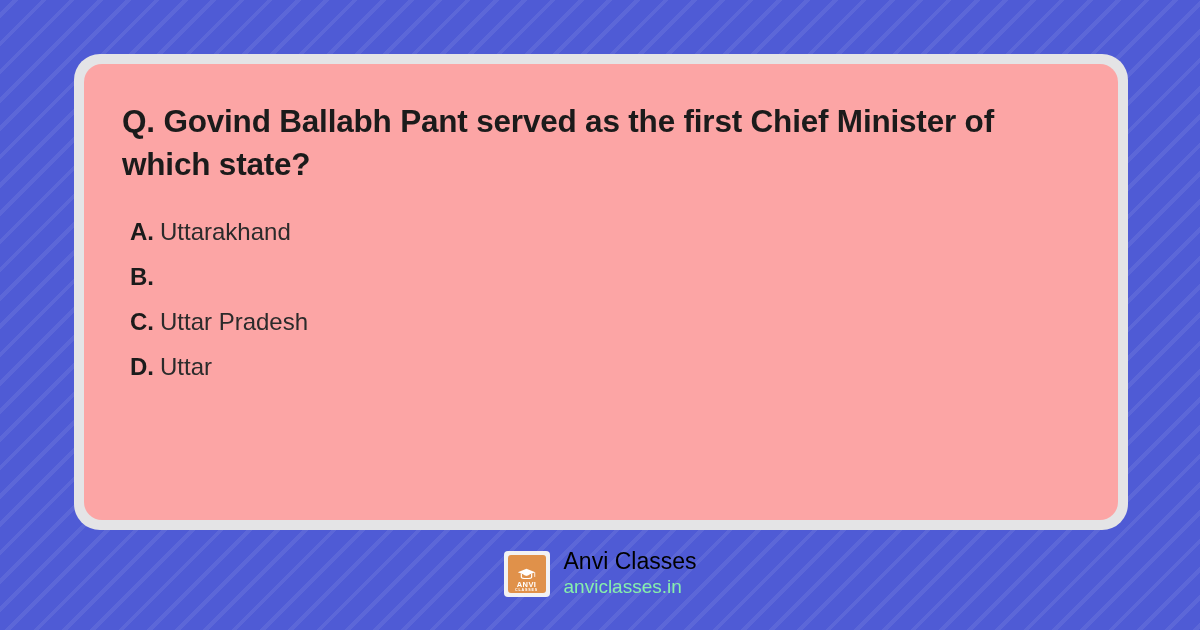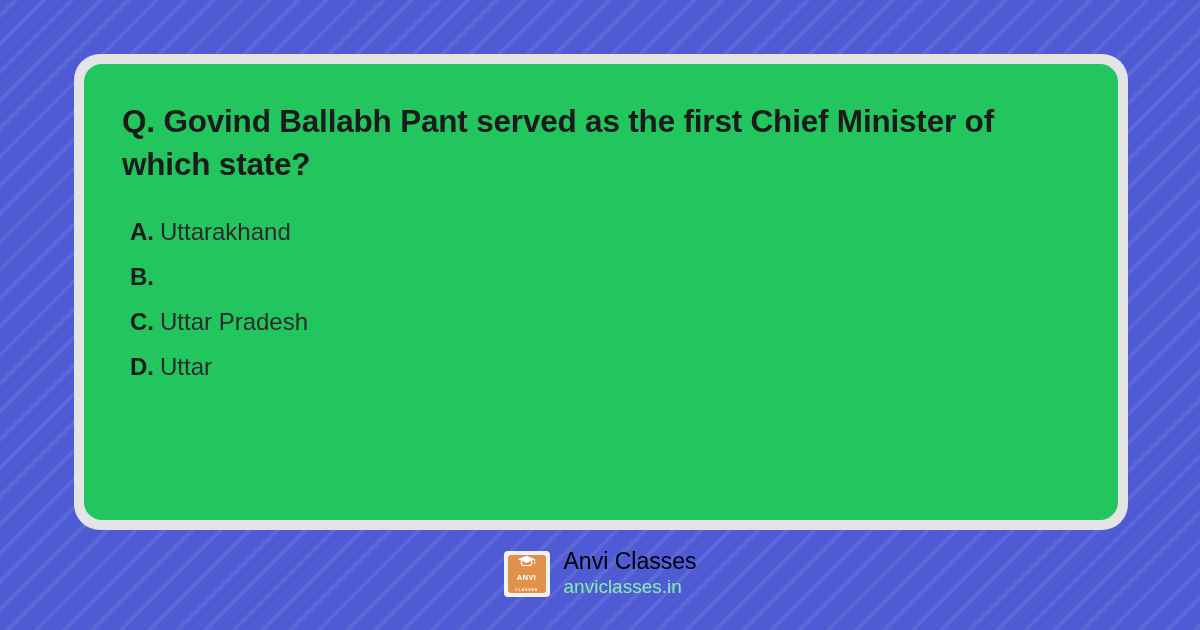--- a/index.html
+++ b/index.html
@@ -28,21 +28,21 @@
   .card-frame {
     position:absolute;
     left:74px;  top:54px;
     width:1054px; height:476px;
     background:#e4e4e6;
     border-radius:26px;
     padding:10px;
   }
   .card {
     width:100%; height:100%;
-    background:#22c55e;
+    background:#fca5a5;
     border-radius:18px;
     padding:36px 38px 0 38px;
   }
 
   .question {
     font-size:31.5px;
     font-weight:bold;
     color:#1b1b1b;
     line-height:1.38;
     letter-spacing:-0.2px;
@@ -85,21 +85,21 @@
     padding:4px;
     flex-shrink:0;
   }
   .logo-inner {
     width:100%; height:100%;
     background:#e0914a;
     border-radius:3px;
     display:flex;
     flex-direction:column;
     align-items:center;
-    justify-content:space-between;
+    justify-content:flex-end;
     gap:1px;
   }
   .logo-cap { display:block; }
   .logo-name {
     font-size:7.5px;
     font-weight:bold;
     color:#ffffff;
     letter-spacing:0.4px;
     line-height:1;
   }

